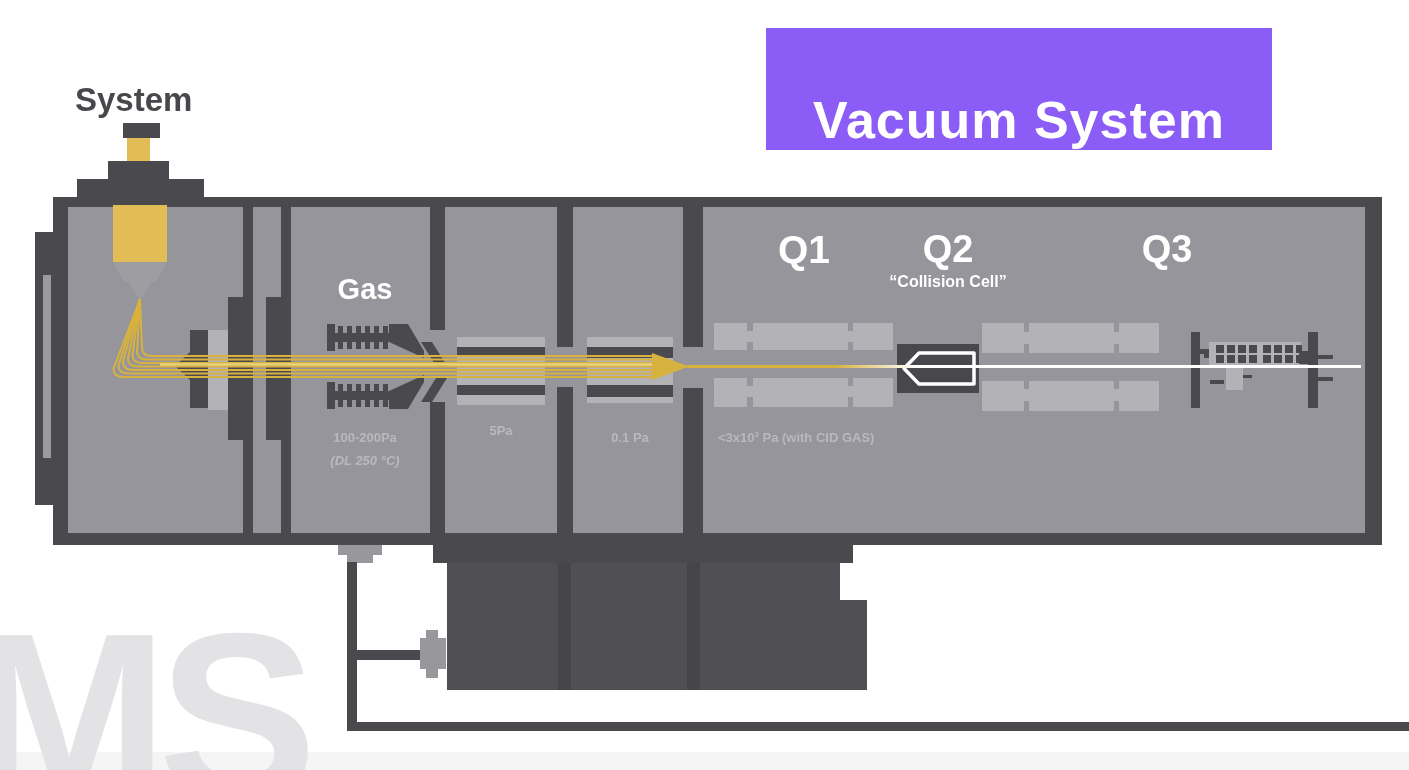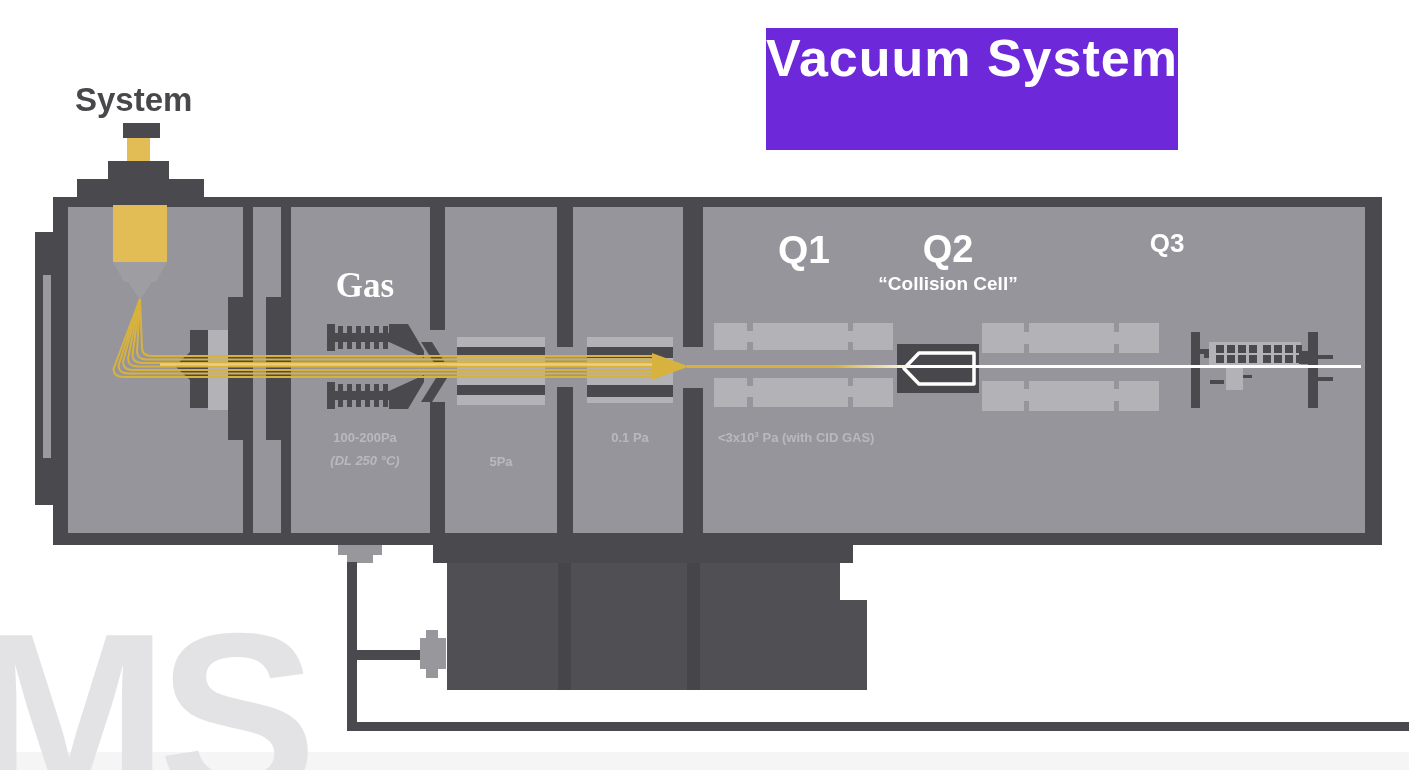--- a/index.html
+++ b/index.html
@@ -1,21 +1,21 @@
 <!DOCTYPE html>
 <html><head>
 <meta charset="utf-8">
 <style>
   html,body{margin:0;padding:0;background:#fff;}
   .stage{position:relative;width:1409px;height:770px;overflow:hidden;background:#ffffff;
          font-family:"Liberation Sans",sans-serif;}
   .stage svg{position:absolute;left:0;top:0;z-index:2;}
   .lbl{position:absolute;z-index:3;font-weight:700;white-space:nowrap;}
-  .banner{position:absolute;left:766px;top:28px;width:412px;height:122px;background:#6d28d9;
-          z-index:3;display:flex;align-items:flex-start;justify-content:center;}
+  .banner{position:absolute;left:766px;top:28px;width:506px;height:122px;background:#8b5cf6;
+          z-index:3;display:flex;align-items:flex-end;justify-content:center;}
   .banner .title{color:#ffffff;font-weight:800;font-size:52px;letter-spacing:1px;}
   .watermark{position:absolute;left:-30px;top:598px;z-index:1;font-weight:800;font-size:238px;
              letter-spacing:-10px;color:#e3e3e5;line-height:1;}
   .bottom-strip{position:absolute;left:0;top:752px;width:1409px;height:18px;background:#f5f5f6;z-index:0;}
   .dk{fill:#4a4a4e;}
   .lt{fill:#b2b2b7;}
   .gy{fill:#95959b;}
   .pump{fill:#505054;}
   .seam{fill:#464649;}
   .flg{fill:#98989c;}
@@ -229,28 +229,28 @@
       <polygon points="652,353 689,366.5 652,380" fill="#d8b23e"></polygon>
       <path d="M687,366.5 H1361" stroke="url(#beamGrad)" stroke-width="3.2" fill="none"></path>
     </g>
   </svg>
 
   <div class="banner">
     <span class="title">Vacuum System</span>
   </div>
 
   <div class="lbl dark-txt" style="left:75px;top:81px;font-size:33px;">System</div>
-  <div class="lbl white-txt ctr" style="left:320px;top:266px;width:90px;font-size:35px;font-family:Liberation Serif, serif;">Gas</div>
+  <div class="lbl white-txt ctr" style="left:320px;top:273px;width:90px;font-size:29px;">Gas</div>
 
   <div class="lbl white-txt ctr" style="left:764px;top:228px;width:80px;font-size:39px;">Q1</div>
   <div class="lbl white-txt ctr" style="left:908px;top:228px;width:80px;font-size:38px;">Q2</div>
-  <div class="lbl white-txt ctr" style="left:858px;top:273px;width:180px;font-size:19px;">“Collision Cell”</div>
-  <div class="lbl white-txt ctr" style="left:1127px;top:228px;width:80px;font-size:26px;">Q3</div>
+  <div class="lbl white-txt ctr" style="left:858px;top:273px;width:180px;font-size:16px;">“Collision Cell”</div>
+  <div class="lbl white-txt ctr" style="left:1127px;top:228px;width:80px;font-size:38px;">Q3</div>
 
   <div class="lbl press ctr" style="left:280px;top:430px;width:170px;">100-200Pa</div>
   <div class="lbl press ctr" style="left:280px;top:453px;width:170px;font-style:italic;">(DL 250 °C)</div>
-  <div class="lbl press ctr" style="left:458px;top:454px;width:86px;">5Pa</div>
+  <div class="lbl press ctr" style="left:458px;top:423px;width:86px;">5Pa</div>
   <div class="lbl press ctr" style="left:585px;top:430px;width:90px;">0.1 Pa</div>
   <div class="lbl press" style="left:718px;top:430px;">
     <span>&lt;3x10</span><sup>3</sup><span> Pa (with CID GAS)</span>
   </div>
 
 </div>
 
 </body></html>

